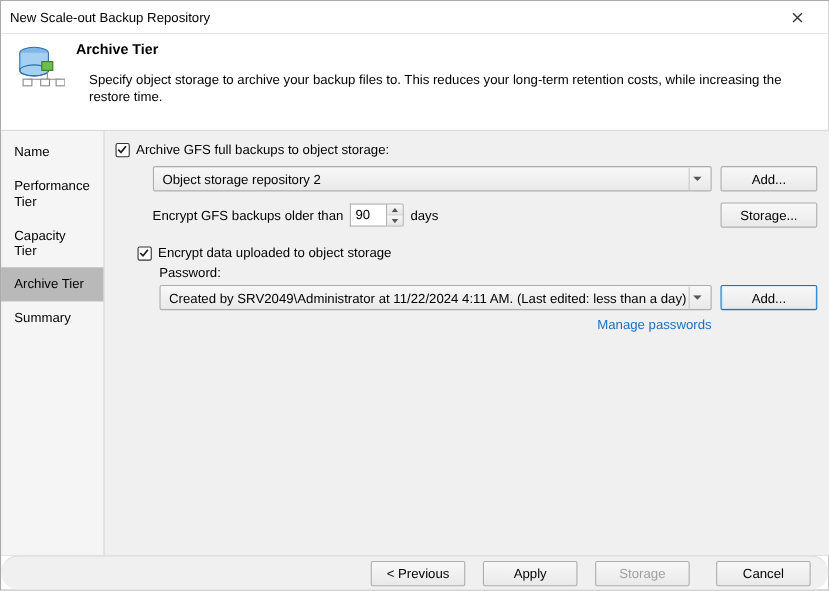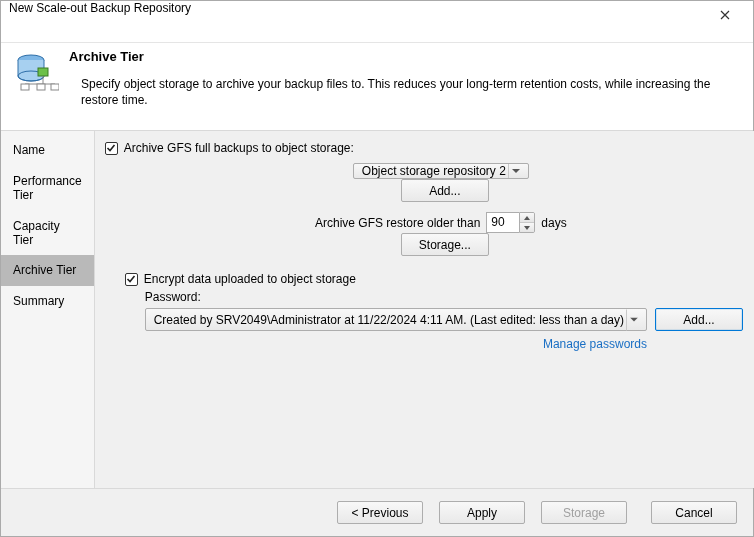--- a/index.html
+++ b/index.html
@@ -1,49 +1,49 @@
 <!DOCTYPE html>
 <html><head>
 <meta charset="utf-8">
 <style>
   * { box-sizing: border-box; }
   html, body { margin:0; padding:0; font-family: "Segoe UI", Tahoma, sans-serif; font-size:12px; color:#000; background:#fff;}
   .window { width:754px; height:537px; border:1px solid #aaa; display:flex; flex-direction:column; background:#fff; position:relative;}
-  .titlebar { height:42px; display:flex; align-items:flex-start; padding:0 8px; border-bottom:1px solid #e5e5e5; background:#fff;}
+  .titlebar { height:30px; display:flex; align-items:center; padding:0 8px; border-bottom:1px solid #e5e5e5; background:#fff;}
   .titlebar .title { flex:1; font-size:12px; color:#000; }
   .titlebar .close { width:40px; height:28px; display:flex; align-items:center; justify-content:center; cursor:pointer; font-size:14px; color:#333;}
   .header { display:flex; padding:6px 12px 10px 12px; border-bottom:1px solid #d9d9d9; background:#fff;}
   .header .icon-wrap { width:50px; display:flex; align-items:flex-start; justify-content:flex-start; padding-top:2px;}
   .header .texts { flex:1; padding-left:6px; }
   .header h1 { margin:0 0 2px 0; font-size:13px; font-weight:700; color:#000;}
   .header p { margin:12px; font-size:12px; color:#000; line-height:1.35;}
   .body { flex:1; display:flex; background:#a3a3a3; min-height:0;}
   .sidebar { width:190px; background:#f5f5f5; border-right:1px solid #d9d9d9; padding-top:4px;}
   .sidebar .item { padding:8px 12px; font-size:12px; color:#000; cursor:pointer; line-height:1.2;}
   .sidebar .item.selected { background:#b9b9b9; color:#000; }
   .content { flex:1; padding:10px 12px 12px 10px; background:#f0f0f0; position:relative;}
   .row { display:flex; align-items:center; margin-bottom:6px;}
-  .row.indent { padding-left:34px;flex-direction:column; }
+  .row.indent { padding-left:34px; }
   .chk { width:13px; height:13px; border:1px solid #333; border-radius:2px; background:#fff; display:inline-flex; align-items:center; justify-content:center; margin-right:6px; cursor:pointer;}
   .chk svg { display:block; }
   label.opt { font-size:12px; cursor:pointer; }
   .select { flex:1; height:23px; border:1px solid #adadad; background:linear-gradient(#f8f8f8,#e9e9e9); border-radius:2px; padding:0 22px 0 8px; display:flex; align-items:center; font-size:12px; position:relative; cursor:pointer; color:#000; min-width:0;}
   .select .caret { position:absolute; right:4px; top:50%; transform:translateY(-50%); width:16px; height:100%; display:flex; align-items:center; justify-content:center; border-left:1px solid #c9c9c9;}
   .select .caret svg { display:block;}
   .select .seltxt { white-space:nowrap; overflow:hidden; text-overflow:ellipsis; display:block; min-width:0;}
   .btn { width:88px; height:23px; margin-left:8px; border:1px solid #adadad; background:linear-gradient(#f8f8f8,#e9e9e9); border-radius:2px; display:flex; align-items:center; justify-content:center; font-size:12px; cursor:pointer; color:#000;}
   .btn.primary-out { border:1px solid #0078d7; box-shadow:inset 0 0 0 1px rgba(0,120,215,0.12); }
   .spin-wrap { display:inline-flex; align-items:center;}
   .spin-input { width:33px; height:21px; border:1px solid #adadad; border-right:none; background:#fff; font-size:12px; padding:0 4px; line-height:19px;}
   .spin-btns { display:flex; flex-direction:column; border:1px solid #adadad; border-radius:0 2px 2px 0; overflow:hidden; height:21px;}
   .spin-btns .sb { width:14px; height:10px; background:linear-gradient(#f8f8f8,#e5e5e5); display:flex; align-items:center; justify-content:center; cursor:pointer;}
   .spin-btns .sb:first-child { border-bottom:1px solid #c9c9c9;}
   .small-label { font-size:12px; color:#000; margin-bottom:2px;}
   .link { color:#1a6fc4; font-size:12px; cursor:pointer; text-align:right; }
-  .footer { height:48px; border-top:1px solid #d9d9d9; background:#f0f0f0; display:flex; align-items:center; justify-content:flex-end; padding:0 16px; gap:8px;}
+  .footer { height:31px; border-top:1px solid #d9d9d9; background:#f0f0f0; display:flex; align-items:center; justify-content:flex-end; padding:0 16px; gap:8px;border-radius:18px;}
   .footer .btn { width:86px; height:23px;}
   .footer .btn.disabled { color:#a0a0a0; cursor:default; }
 </style>
 </head>
 <body>
 
 <div class="window">
 
   <div class="titlebar">
     <span class="title">New Scale-out Backup Repository</span>
@@ -101,21 +101,21 @@
             <svg width="8" height="5" viewBox="0 0 8 5">
                 <path d="M0 0 L4 4 L8 0 Z" fill="#555"></path>
               </svg>
           </span>
         </div>
         <div class="btn">Add...</div>
       </div>
 
       <div class="row indent" style="margin-bottom:16px; justify-content:space-between;">
         <div style="display:flex; align-items:center; gap:6px;">
-          <span>Archive GFS restore older than</span>
+          <span>Encrypt GFS backups older than</span>
           <span class="spin-wrap">
             <span class="spin-input">90</span>
             <span class="spin-btns">
               <span class="sb">
                   <svg width="6" height="4" viewBox="0 0 6 4">
                     <path d="M0 4 L3 0 L6 4 Z" fill="#555"></path>
                   </svg>
                 </span>
               <span class="sb">
                   <svg width="6" height="4" viewBox="0 0 6 4">

